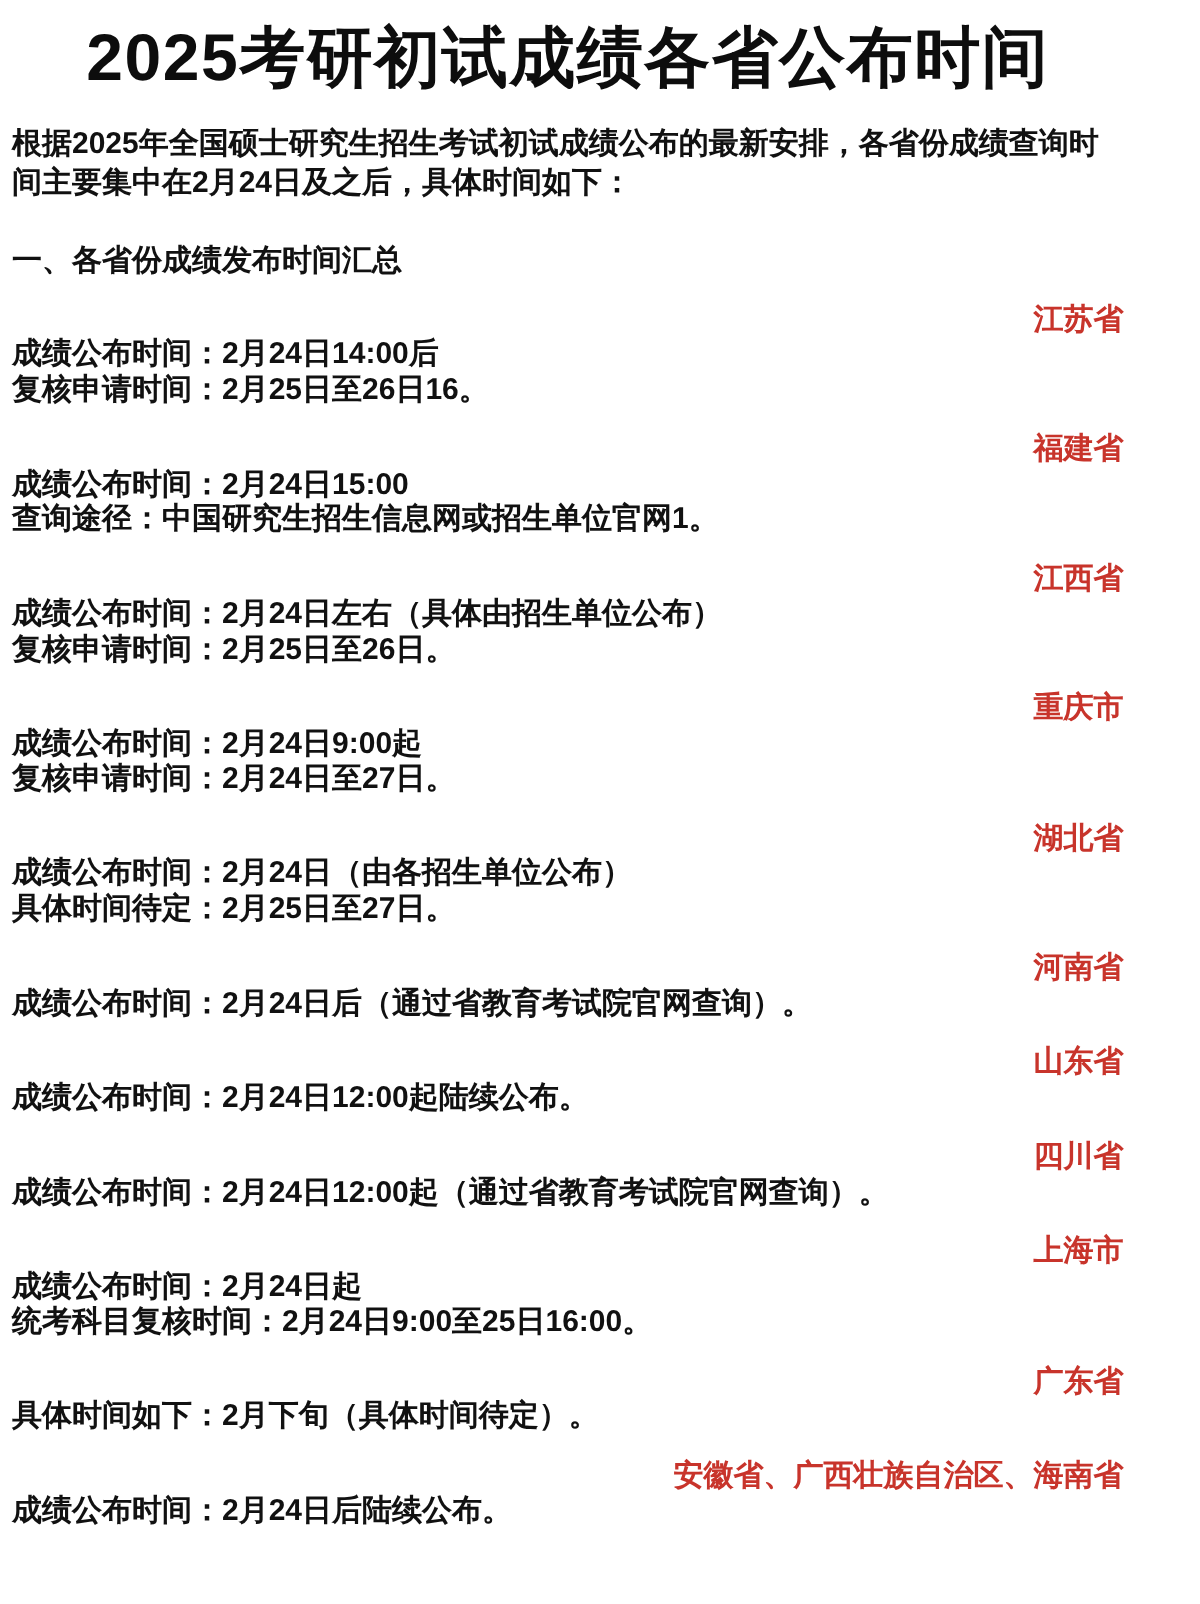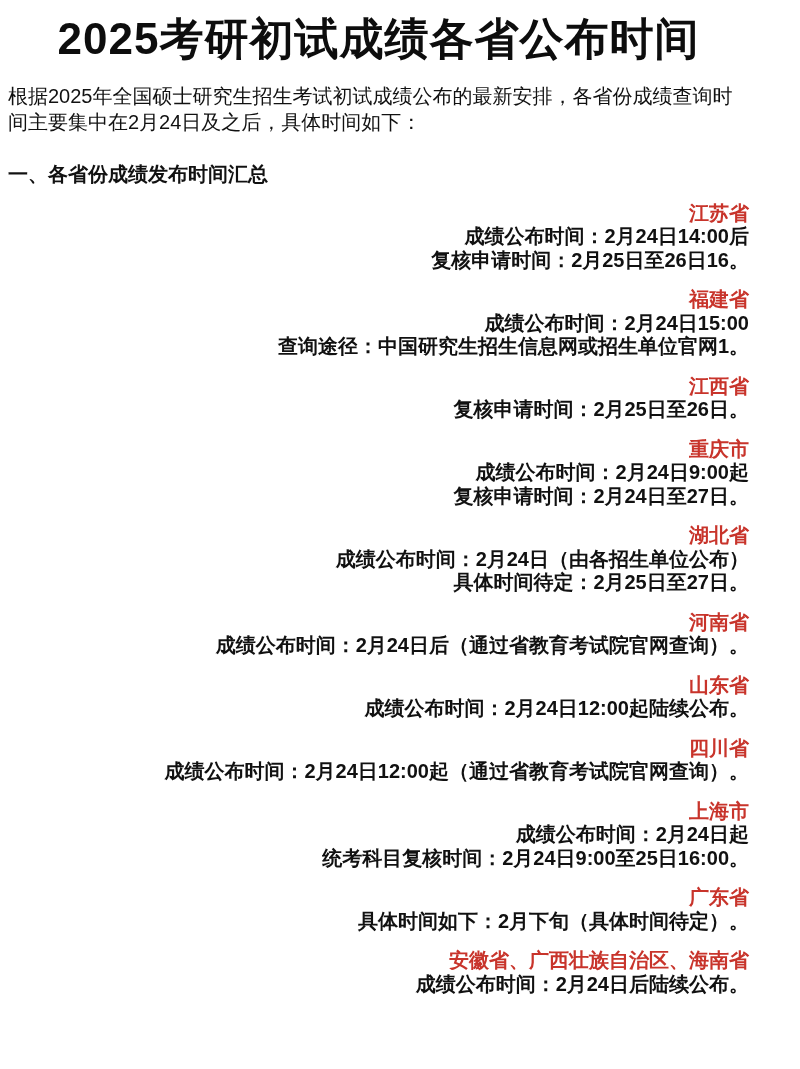--- a/index.html
+++ b/index.html
@@ -21,21 +21,21 @@
     font-size: 44px;
     font-weight: 900;
     text-align: center;
     color: #0d0d0d;
     line-height: 1.15;
     margin: 4px 0 18px 0;
     letter-spacing: 1px;
   }
   .intro {
     font-size: 20px;
-    font-weight: 400;
+    font-weight: 700;
     line-height: 26px;
     margin: 0 0 28px 0;
   }
   .section-heading {
     font-size: 20px;
     font-weight: 700;
     line-height: 23px;
     margin: 0 0 16px 0;
   }
   .province-block {
@@ -46,21 +46,20 @@
     font-weight: 700;
     line-height: 23.5px;
     color: var(--province-red, #C8342B);
     text-align: right;
   }
   .province-line {
     font-size: 20px;
     font-weight: 700;
     line-height: 23.5px;
     color: #111111;
-    text-align: right;
   }
 </style>
 </head>
 <body>
 
 <div class="page">
   <h1 class="page-title">2025考研初试成绩各省公布时间</h1>
 
   <p class="intro">根据2025年全国硕士研究生招生考试初试成绩公布的最新安排，各省份成绩查询时间主要集中在2月24日及之后，具体时间如下：</p>
 
@@ -72,20 +71,21 @@
         <div class="province-line">成绩公布时间：2月24日14:00后</div>
         <div class="province-line">复核申请时间：2月25日至26日16。</div>
       </div>
       <div class="province-block">
         <div class="province-name">福建省</div>
         <div class="province-line">成绩公布时间：2月24日15:00</div>
         <div class="province-line">查询途径：中国研究生招生信息网或招生单位官网1。</div>
       </div>
       <div class="province-block">
         <div class="province-name">江西省</div>
+        <div class="province-line">成绩公布时间：2月24日左右（具体由招生单位公布）</div>
         <div class="province-line">复核申请时间：2月25日至26日。</div>
       </div>
       <div class="province-block">
         <div class="province-name">重庆市</div>
         <div class="province-line">成绩公布时间：2月24日9:00起</div>
         <div class="province-line">复核申请时间：2月24日至27日。</div>
       </div>
       <div class="province-block">
         <div class="province-name">湖北省</div>
         <div class="province-line">成绩公布时间：2月24日（由各招生单位公布）</div>

